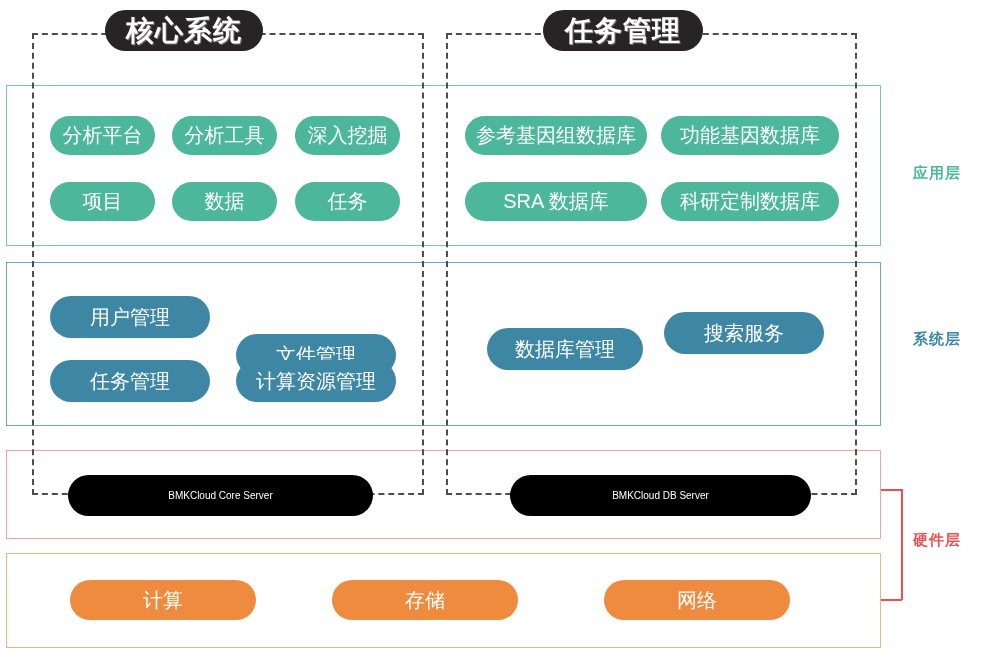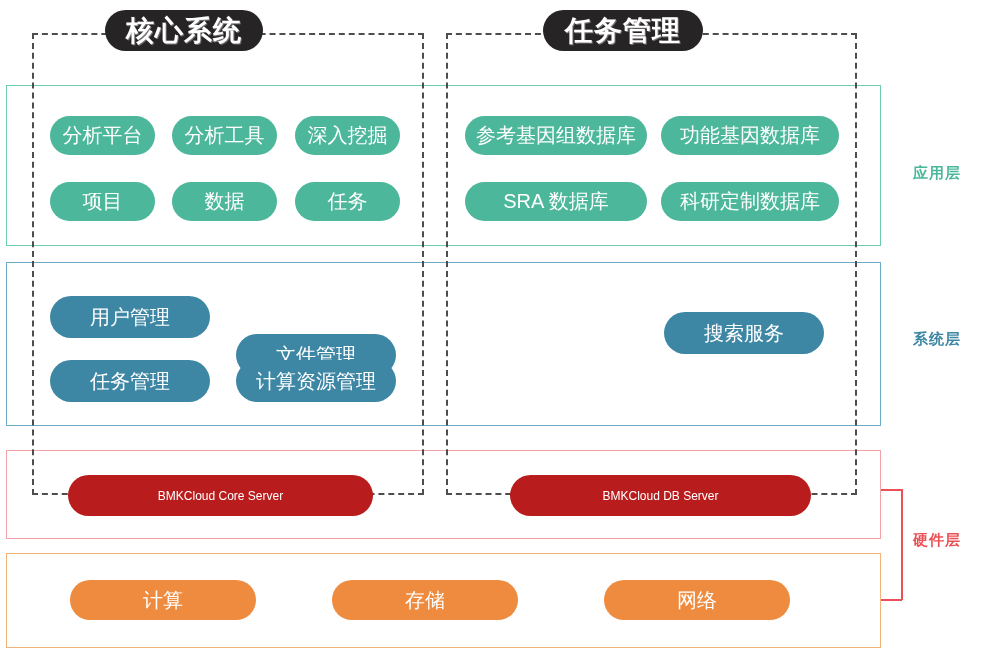--- a/index.html
+++ b/index.html
@@ -66,21 +66,21 @@
     align-items: center;
     justify-content: center;
     color: #ffffff;
     border-radius: 100px;
     font-size: 20px;
     white-space: nowrap;
     z-index: 5;
   }
   .node-green  { background: #4cb79a; }
   .node-blue   { background: #3d87a4; }
-  .node-red    { background: #b91c1c; font-size: 12px; z-index: 7; }
+  .node-red    { background: #000000; font-size: 10px; z-index: 7; }
   .node-orange { background: #ef8b3e; }
 
   
   .side-label {
     position: absolute;
     font-size: 15px;
     font-weight: bold;
     letter-spacing: 1px;
     white-space: nowrap;
   }
@@ -128,20 +128,21 @@
   <div class="node node-green" style="left:465px; top:116px; width:182px; height:39px;">参考基因组数据库</div>
   <div class="node node-green" style="left:661px; top:116px; width:178px; height:39px;">功能基因数据库</div>
   <div class="node node-green" style="left:465px; top:182px; width:182px; height:39px;">SRA 数据库</div>
   <div class="node node-green" style="left:661px; top:182px; width:178px; height:39px;">科研定制数据库</div>
 
   <div class="node node-blue" style="left:50px; top:296px; width:160px; height:42px;">用户管理</div>
   <div class="node node-blue" style="left:236px; top:296px; width:160px; height:42px;margin-top:38px;">文件管理</div>
   <div class="node node-blue" style="left:50px; top:360px; width:160px; height:42px;">任务管理</div>
   <div class="node node-blue" style="left:236px; top:360px; width:160px; height:42px;">计算资源管理</div>
 
+  <div class="node node-blue" style="left:487px; top:328px; width:156px; height:42px;">数据库管理</div>
   <div class="node node-blue" style="left:664px; top:312px; width:160px; height:42px;">搜索服务</div>
 
   <div class="node node-red" style="left:68px; top:475px; width:305px; height:41px;">BMKCloud Core Server</div>
   <div class="node node-red" style="left:510px; top:475px; width:301px; height:41px;">BMKCloud DB Server</div>
 
   <div class="node node-orange" style="left:70px; top:580px; width:186px; height:40px;">计算</div>
   <div class="node node-orange" style="left:332px; top:580px; width:186px; height:40px;">存储</div>
   <div class="node node-orange" style="left:604px; top:580px; width:186px; height:40px;">网络</div>
 
   <div class="bracket-h bracket-h-top"></div>

